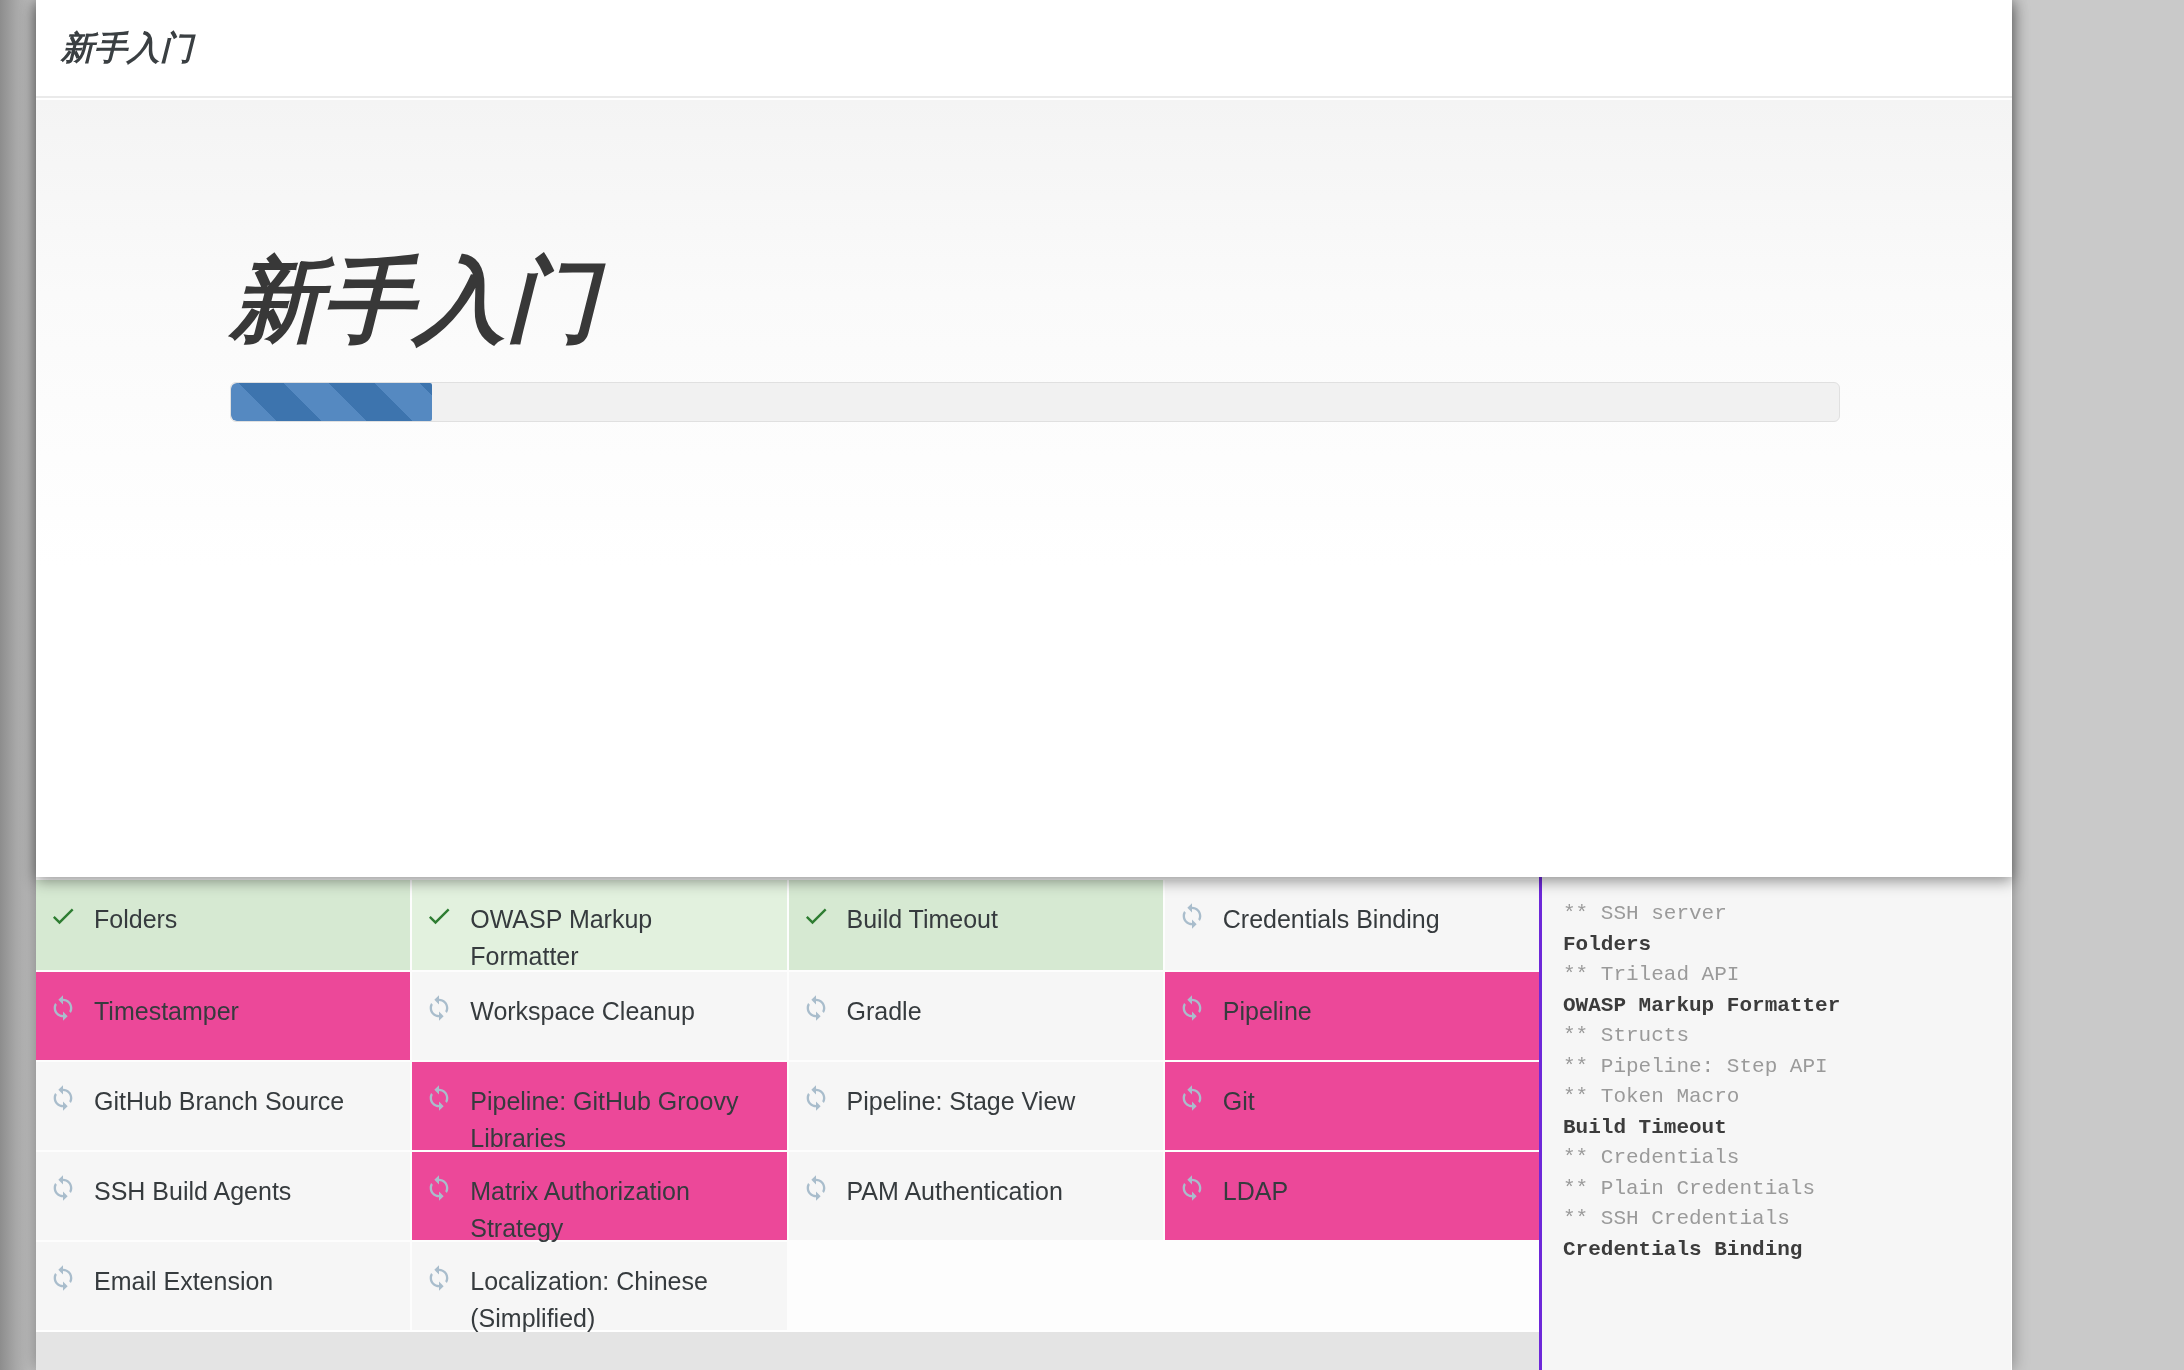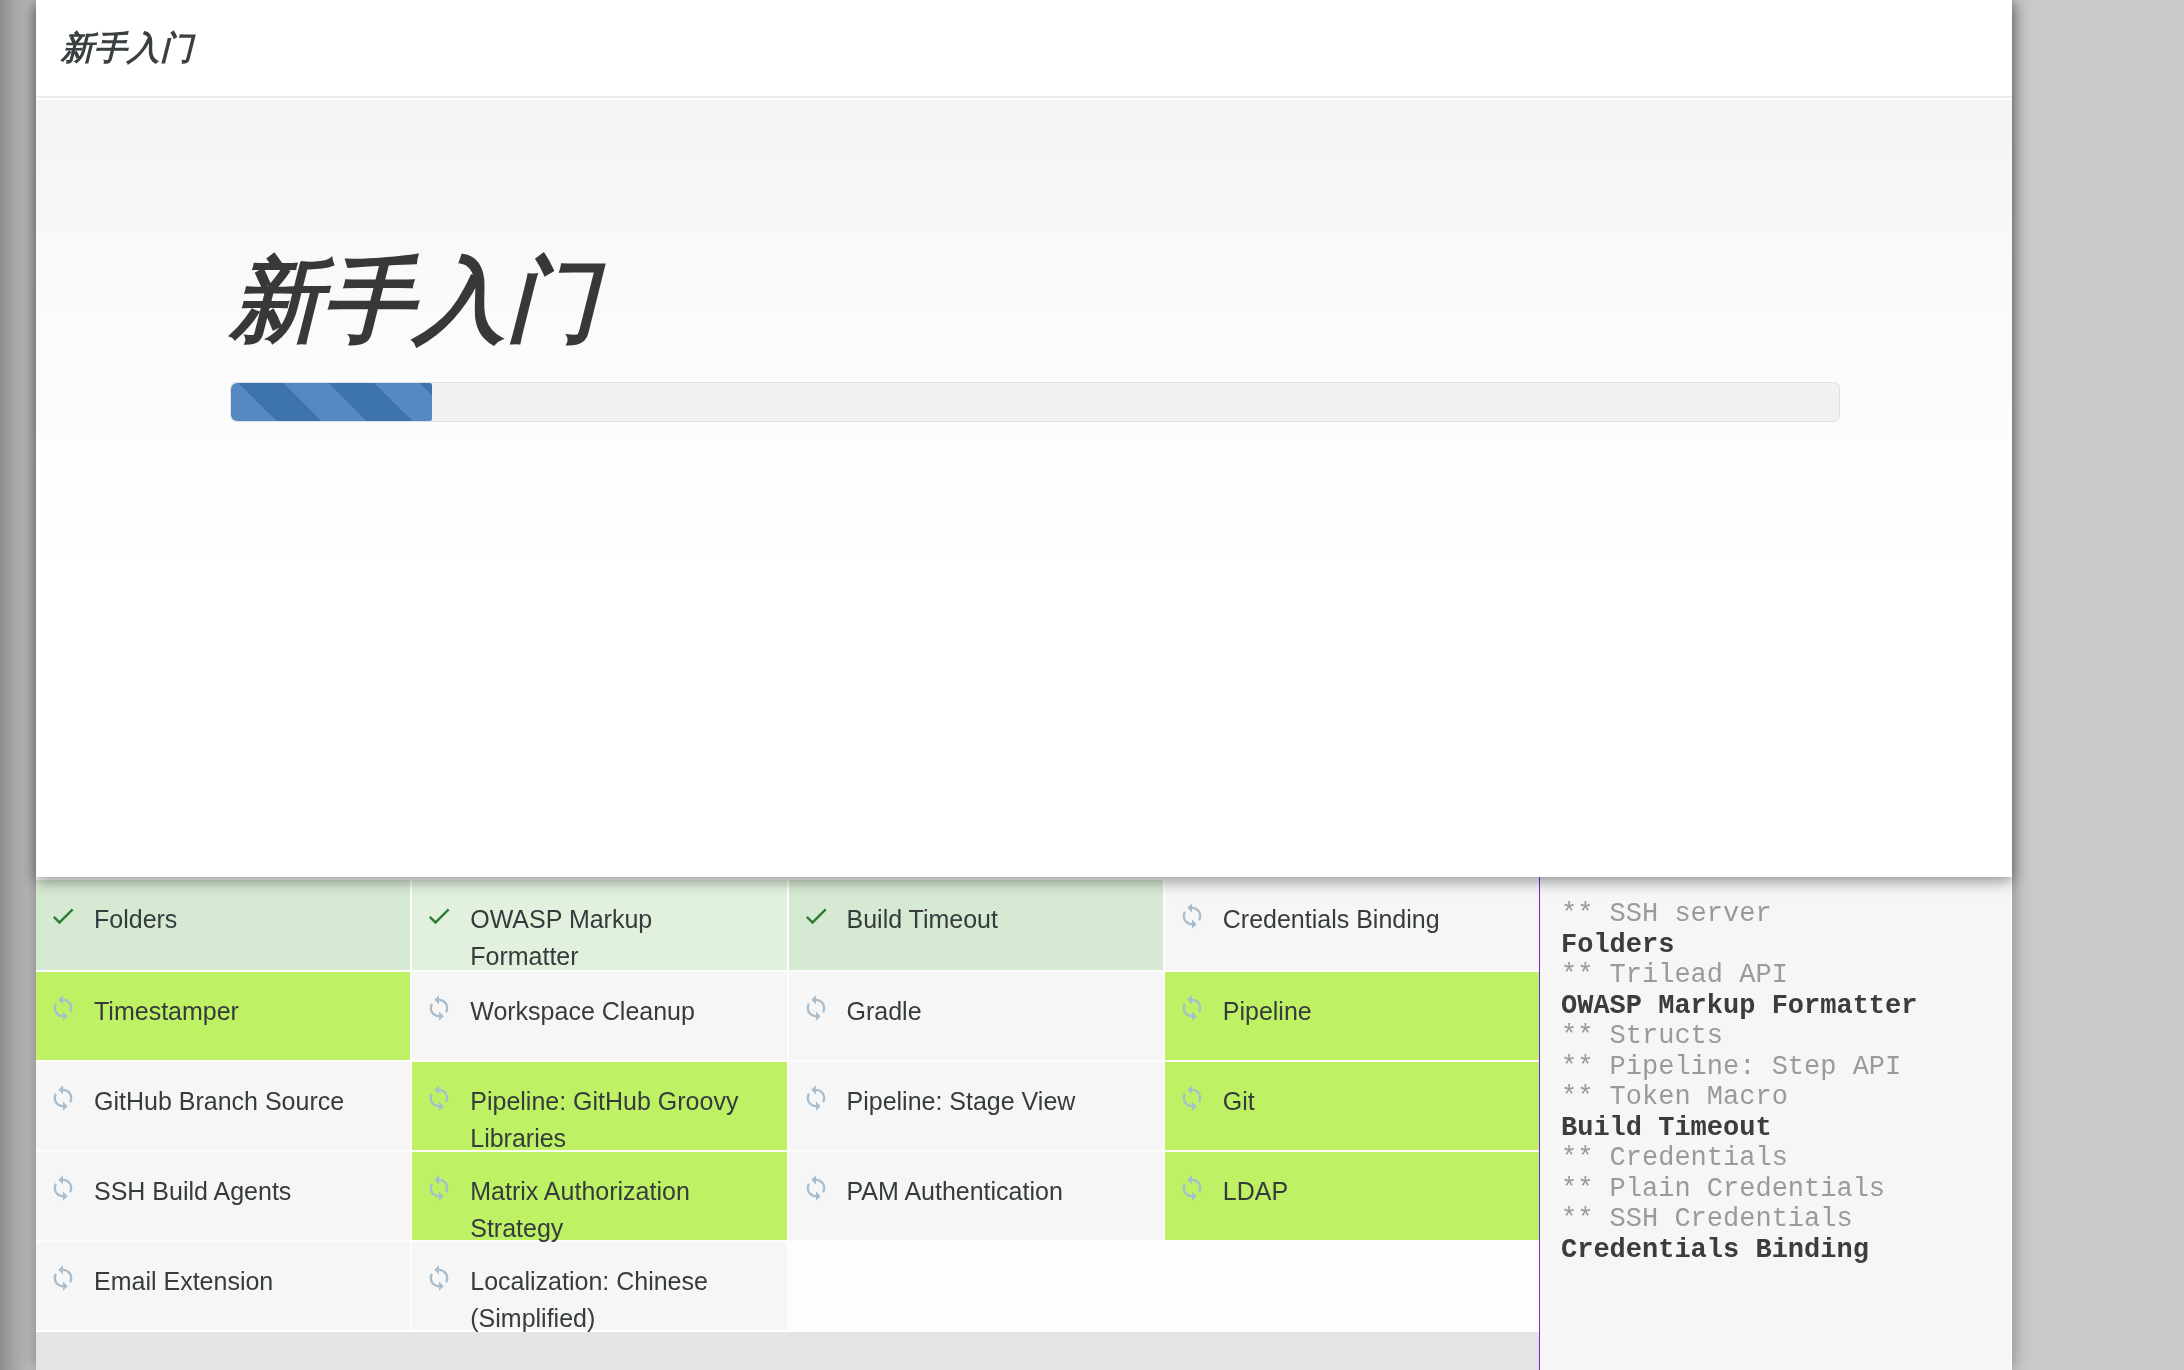--- a/index.html
+++ b/index.html
@@ -27,45 +27,45 @@
   
   .plugin-grid {
     position: absolute; left: 0; top: 880px; width: 1503px;
     display: grid;
     grid-template-columns: repeat(4, 1fr);
     grid-template-rows: 90px 88px 88px 88px 88px;
     gap: 2px;
     background: #fdfdfd;
   }
   .cell { position: relative; }
-  .cell.shade-dark  { background: #bef264; }
+  .cell.shade-dark  { background: #ec4899; }
   .cell.shade-light { background: #f6f6f6; }
   .cell.done.shade-dark  { background: #d6e9d2; }
   .cell.done.shade-light { background: #e2f1de; }
   .cell .icon {
     position: absolute; left: 13px; top: 22px; width: 28px; height: 28px;
   }
   .cell .icon svg { width: 28px; height: 28px; display: block; }
   .check-glyph { color: #2e7d32; }
   .sync-glyph  { color: #a9bdcc; }
   .cell .label {
     display: block;
     padding: 21px 22px 0 58px;
     font-size: 25px; line-height: 37px;
     color: #363b3e;
   }
 
   .install-log {
     position: absolute; left: 1503px; top: 877px; bottom: 0; width: 472px;
     background: #f6f6f6;
-    border-left: 1px solid #6d28d9;
+    border-left: 3px solid #6d28d9;
     box-sizing: border-box;
     padding: 22px 10px 0 21px;
     font-family: "Liberation Mono", "DejaVu Sans Mono", monospace;
-    font-size: 27px; line-height: 30.5px;
+    font-size: 21px; line-height: 30.5px;
     white-space: pre;
   }
   .log-line { color: #9a9a9a; }
   .log-line.strong { color: #3c3c3c; font-weight: bold; }
 
   .panel-footer {
     position: absolute; left: 0; top: 1332px; width: 1503px; height: 38px;
     background: #e4e4e4;
   }
 

